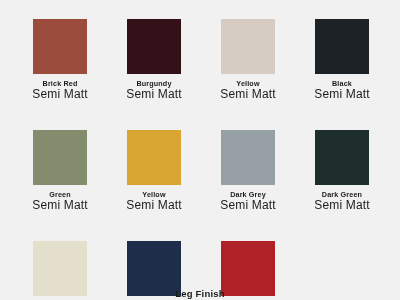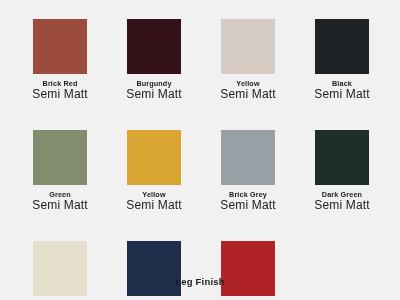--- a/index.html
+++ b/index.html
@@ -52,21 +52,21 @@
     display: block;
     font-size: 12px;
     font-weight: normal;
     color: #1b1b1b;
     letter-spacing: 0.15px;
     white-space: nowrap;
   }
   #footer-title {
     position: absolute;
     left: 0;
-    top: 276px;
+    top: 288px;
     width: 400px;
     text-align: center;
     font-size: 9.5px;
     font-weight: bold;
     color: #1b1b1b;
     letter-spacing: 0.2px;
   }
 </style>
 </head>
 <body>
@@ -110,21 +110,21 @@
     <div class="swatch-cell">
       <span class="swatch-chip" style="background: rgb(217, 165, 51);"></span>
       <div class="swatch-caption">
         <span class="swatch-name">Yellow</span>
         <span class="swatch-finish">Semi Matt</span>
       </div>
     </div>
     <div class="swatch-cell">
       <span class="swatch-chip" style="background: rgb(151, 160, 165);"></span>
       <div class="swatch-caption">
-        <span class="swatch-name">Brick Grey</span>
+        <span class="swatch-name">Dark Grey</span>
         <span class="swatch-finish">Semi Matt</span>
       </div>
     </div>
     <div class="swatch-cell">
       <span class="swatch-chip" style="background: rgb(30, 46, 43);"></span>
       <div class="swatch-caption">
         <span class="swatch-name">Dark Green</span>
         <span class="swatch-finish">Semi Matt</span>
       </div>
     </div>

